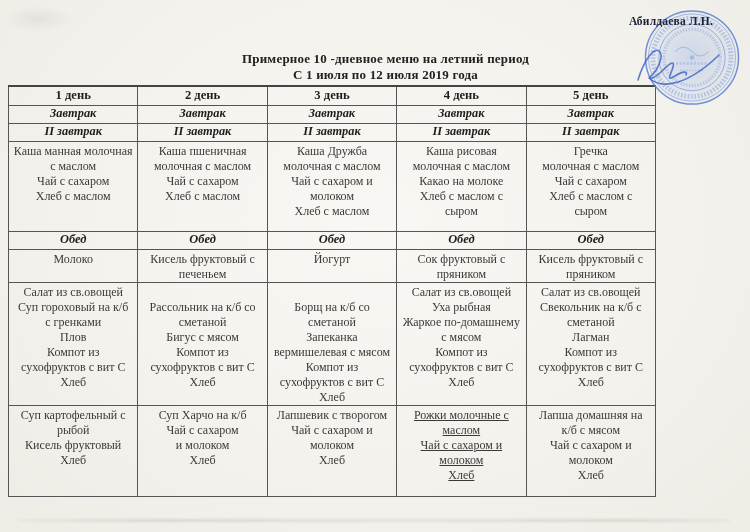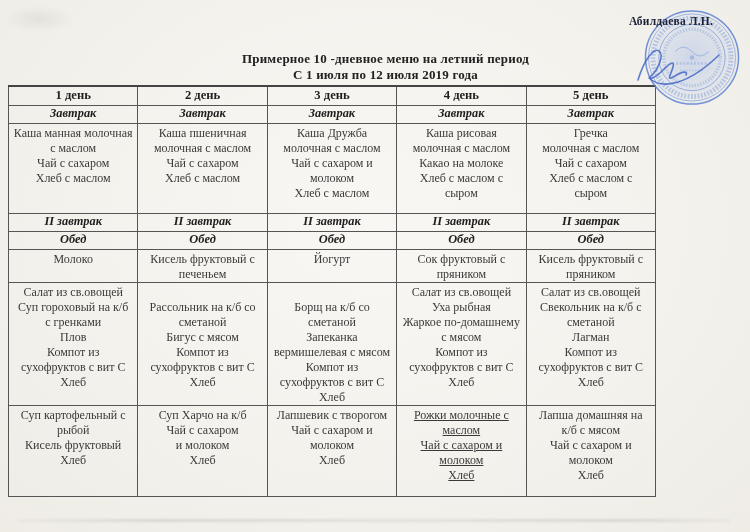--- a/index.html
+++ b/index.html
@@ -122,20 +122,27 @@
     </thead>
     <tbody id="menu-body">
         <tr>
           <td class="label-cell">Завтрак</td>
           <td class="label-cell">Завтрак</td>
           <td class="label-cell">Завтрак</td>
           <td class="label-cell">Завтрак</td>
           <td class="label-cell">Завтрак</td>
         </tr>
         <tr>
+          <td class="label-cell">II завтрак</td>
+          <td class="label-cell">II завтрак</td>
+          <td class="label-cell">II завтрак</td>
+          <td class="label-cell">II завтрак</td>
+          <td class="label-cell">II завтрак</td>
+        </tr>
+        <tr>
           <td class="item-cell" style="height: 90px;">
             <div class="line">Каша манная молочная</div>
             <div class="line">с маслом</div>
             <div class="line">Чай с сахаром</div>
             <div class="line">Хлеб с маслом</div>
           </td>
           <td class="item-cell" style="height: 90px;">
             <div class="line">Каша пшеничная</div>
             <div class="line">молочная  с маслом</div>
             <div class="line">Чай с сахаром</div>
@@ -157,27 +164,20 @@
           </td>
           <td class="item-cell" style="height: 90px;">
             <div class="line">Гречка</div>
             <div class="line">молочная с маслом</div>
             <div class="line">Чай с сахаром</div>
             <div class="line">Хлеб с маслом с</div>
             <div class="line">сыром</div>
           </td>
         </tr>
         <tr>
-          <td class="label-cell">II завтрак</td>
-          <td class="label-cell">II завтрак</td>
-          <td class="label-cell">II завтрак</td>
-          <td class="label-cell">II завтрак</td>
-          <td class="label-cell">II завтрак</td>
-        </tr>
-        <tr>
           <td class="label-cell">Обед</td>
           <td class="label-cell">Обед</td>
           <td class="label-cell">Обед</td>
           <td class="label-cell">Обед</td>
           <td class="label-cell">Обед</td>
         </tr>
         <tr>
           <td class="item-cell" style="height: 33px;">
             <div class="line">Молоко</div>
           </td>

